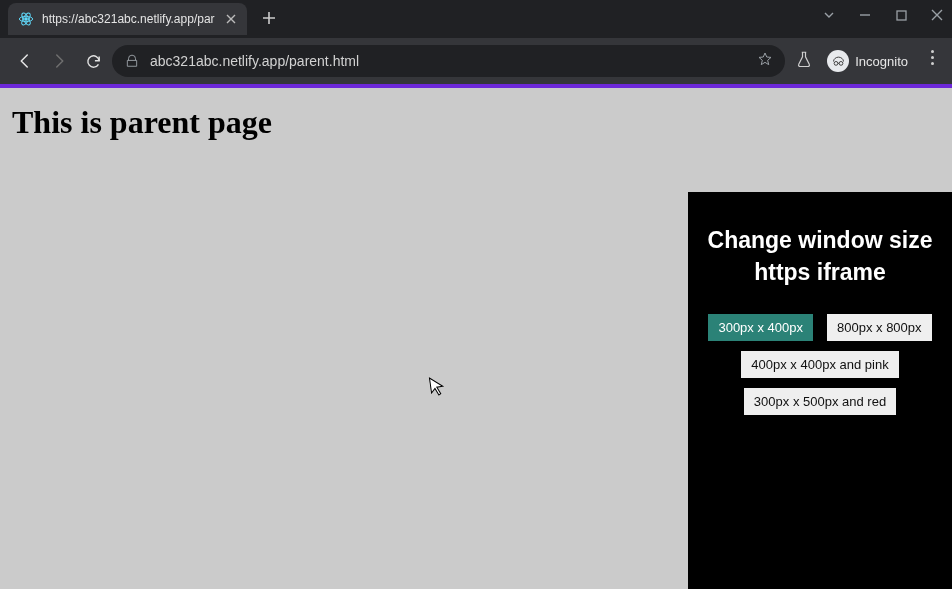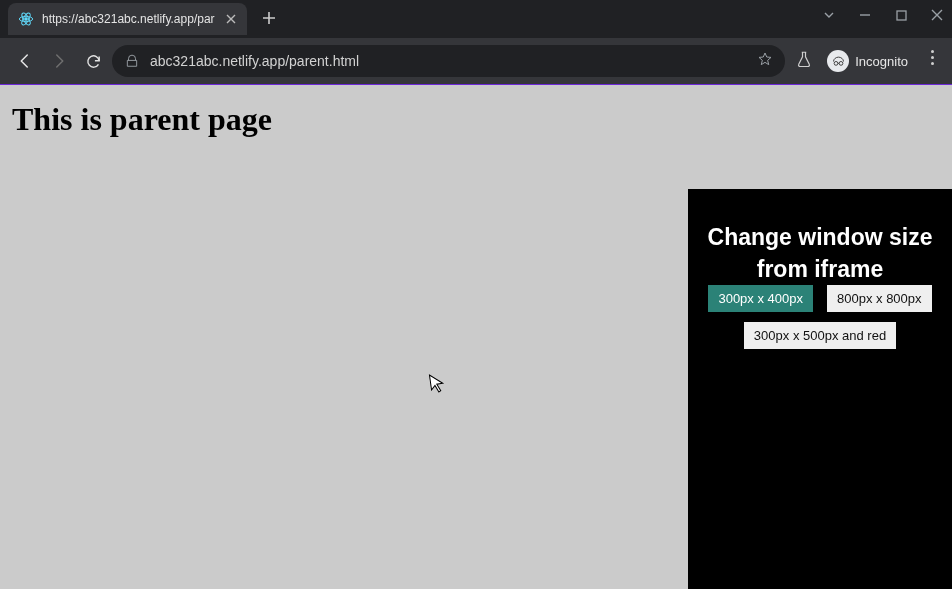--- a/index.html
+++ b/index.html
@@ -37,37 +37,37 @@
     .omnibox .url { flex:1; color:#d2d2d2; font-size:14px; white-space:nowrap; overflow:hidden; }
     .omnibox .star { color:#9aa0a6; }
     .toolbar-right { display:flex; gap:14px; color:#cfcfcf; padding-left:6px;}
     .incognito-badge { display:flex; align-items:center; gap:6px; font-size:13px; color:#e6e6e6;}
     .incognito-badge .ic { width:22px;height:22px;border-radius:50%;background:#e8eaed; display:flex;align-items:center;justify-content:center;}
     .menu-dots { width:20px; display:flex; flex-direction:column; align-items:center; gap:3px;}
     .menu-dots span{width:3px;height:3px;background:#cfcfcf;border-radius:50%;}
 
     .viewport {
       flex:1; background:#cbcbcb; position:relative; overflow:hidden;
-      border-top: 1px solid #6d28d9;
+      border-top: 4px solid #6d28d9;
     }
     .page-heading {
       font-family: "Times New Roman", serif;
       font-size: 32px; font-weight: bold; color:#000;
       padding: 16px 12px 0 12px;
     }
 
     .iframe-panel {
       position:absolute; top:104px; right:0; width:264px; height:400px;
       background:#000000; color:#fff; padding:32px 16px;
       display:flex; flex-direction:column; align-items:center;
     }
     .iframe-title {
       font-size:23px; font-weight:700; text-align:center; line-height:1.4;
     }
-    .btns { display:flex; flex-wrap:wrap; gap:10px 14px; justify-content:center; }
+    .btns { margin-top:26px; display:flex; flex-wrap:wrap; gap:10px 14px; justify-content:center; }
     .btn {
       background:#efefef; color:#111; border:none; font-size:13px;
       padding:6px 10px; font-family:Arial, sans-serif; cursor:pointer;
     }
     .btn.active { background:#2b8277; color:#fff; }
 
     .cursor { position:absolute; top:288px; left:430px; color:#000; font-size:18px; transform: rotate(-8deg); }
   </style>
 </head>
 <body>
@@ -174,25 +174,26 @@
       </div>
     </div>
   </div>
 
   <div class="viewport">
     <h1 class="page-heading">This is parent page</h1>
 
     <div class="iframe-panel">
       <div class="iframe-title">
         <span>Change window size</span><br>
-        <span>from iframe</span>
+        <span>https iframe</span>
       </div>
       <div class="btns">
         <button class="btn active">300px x 400px</button>
         <button class="btn">800px x 800px</button>
+        <button class="btn">400px x 400px and pink</button>
         <button class="btn">300px x 500px and red</button>
       </div>
     </div>
 
     <span class="cursor">
       <svg width="16" height="20" viewBox="0 0 16 20">
           <path d="M1 1 L1 16 L5 12 L8 19 L10 18 L7 11 L13 11 Z" fill="#fff" stroke="#000" stroke-width="1"></path>
         </svg>
     </span>
   </div>

